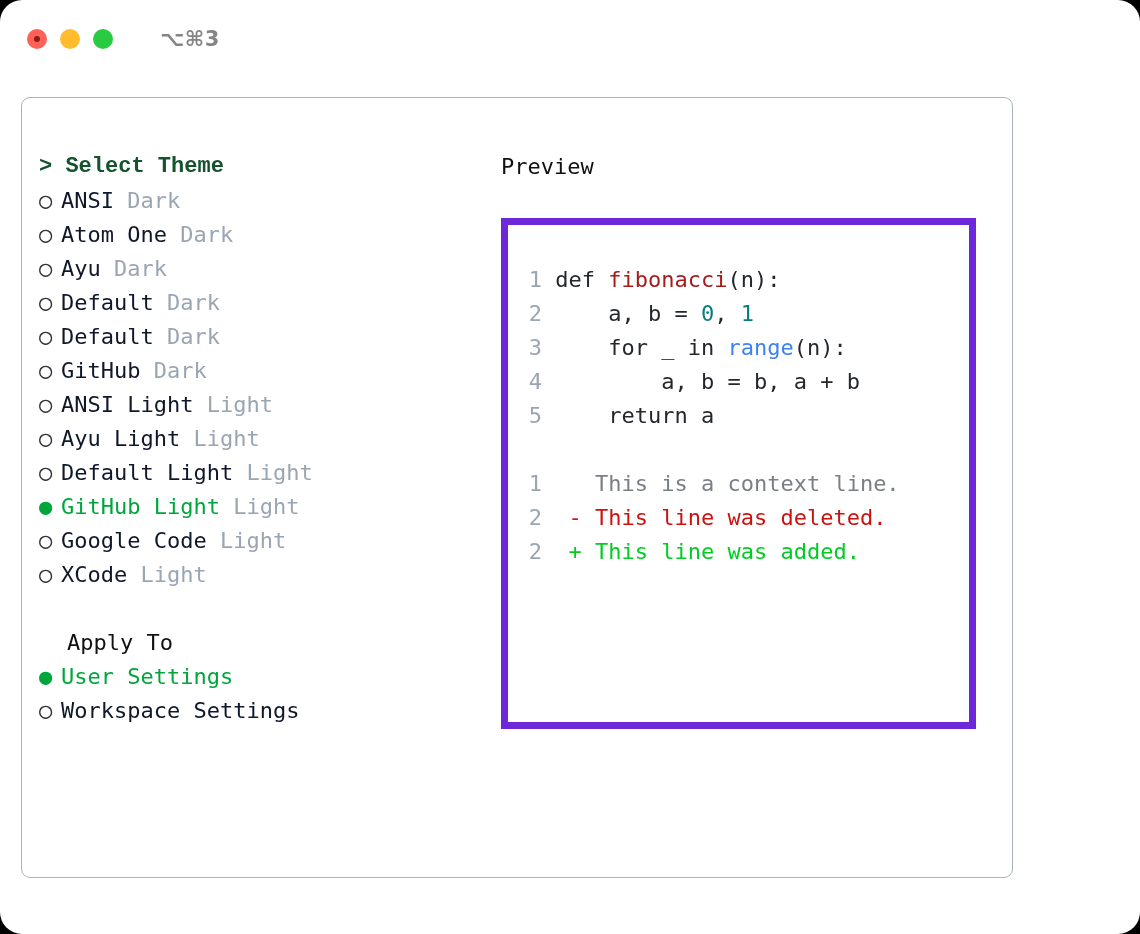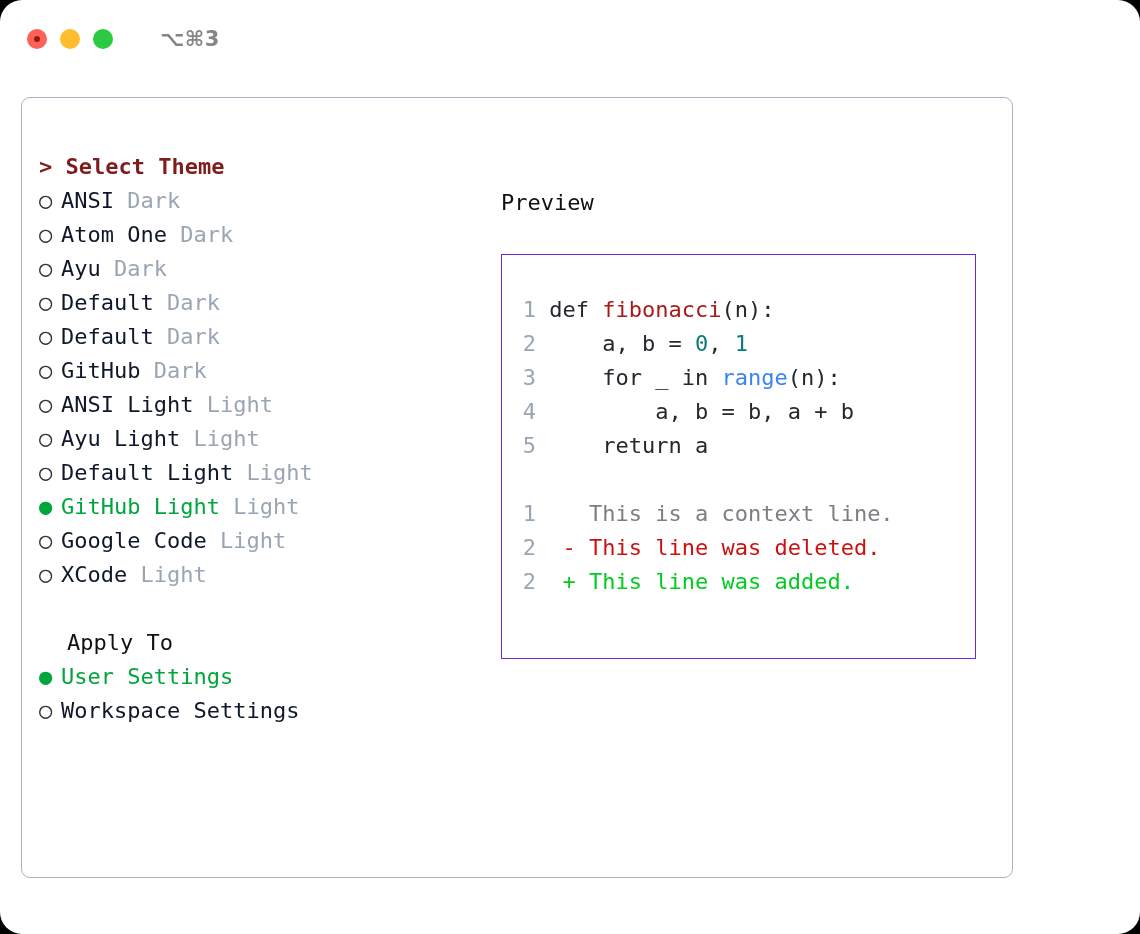--- a/index.html
+++ b/index.html
@@ -97,23 +97,24 @@
   .left-col {
     position: absolute;
     left: 17px;
     top: 52px;
     width: 455px;
   }
 
   .section-head {
     font-size: 22px;
     line-height: 34px;
-    color: #7f1d1d;
+    color: #14532d;
     font-weight: 700;
     white-space: pre;
+    font-family: Liberation Mono, monospace;
   }
 
   .opt-row {
     display: flex;
     align-items: baseline;
     font-size: 22px;
     line-height: 34px;
     white-space: pre;
   }
   .bullet {
@@ -153,28 +154,27 @@
     left: 479px;
     top: 52px;
     width: 490px;
   }
   .preview-head {
     font-size: 22px;
     line-height: 34px;
     color: #111111;
     font-weight: 400;
     white-space: pre;
-    margin-top: 36px;
   }
 
   .preview-box {
     margin-top: 34px;
     width: 475px;
-    height: 405px;
-    border: 1px solid #6d28d9;
+    height: 511px;
+    border: 7px solid #6d28d9;
     box-sizing: border-box;
     background: #ffffff;
     position: relative;
   }
 
   .code {
     position: absolute;
     left: 12px;
     top: 38px;
     font-size: 22px;

